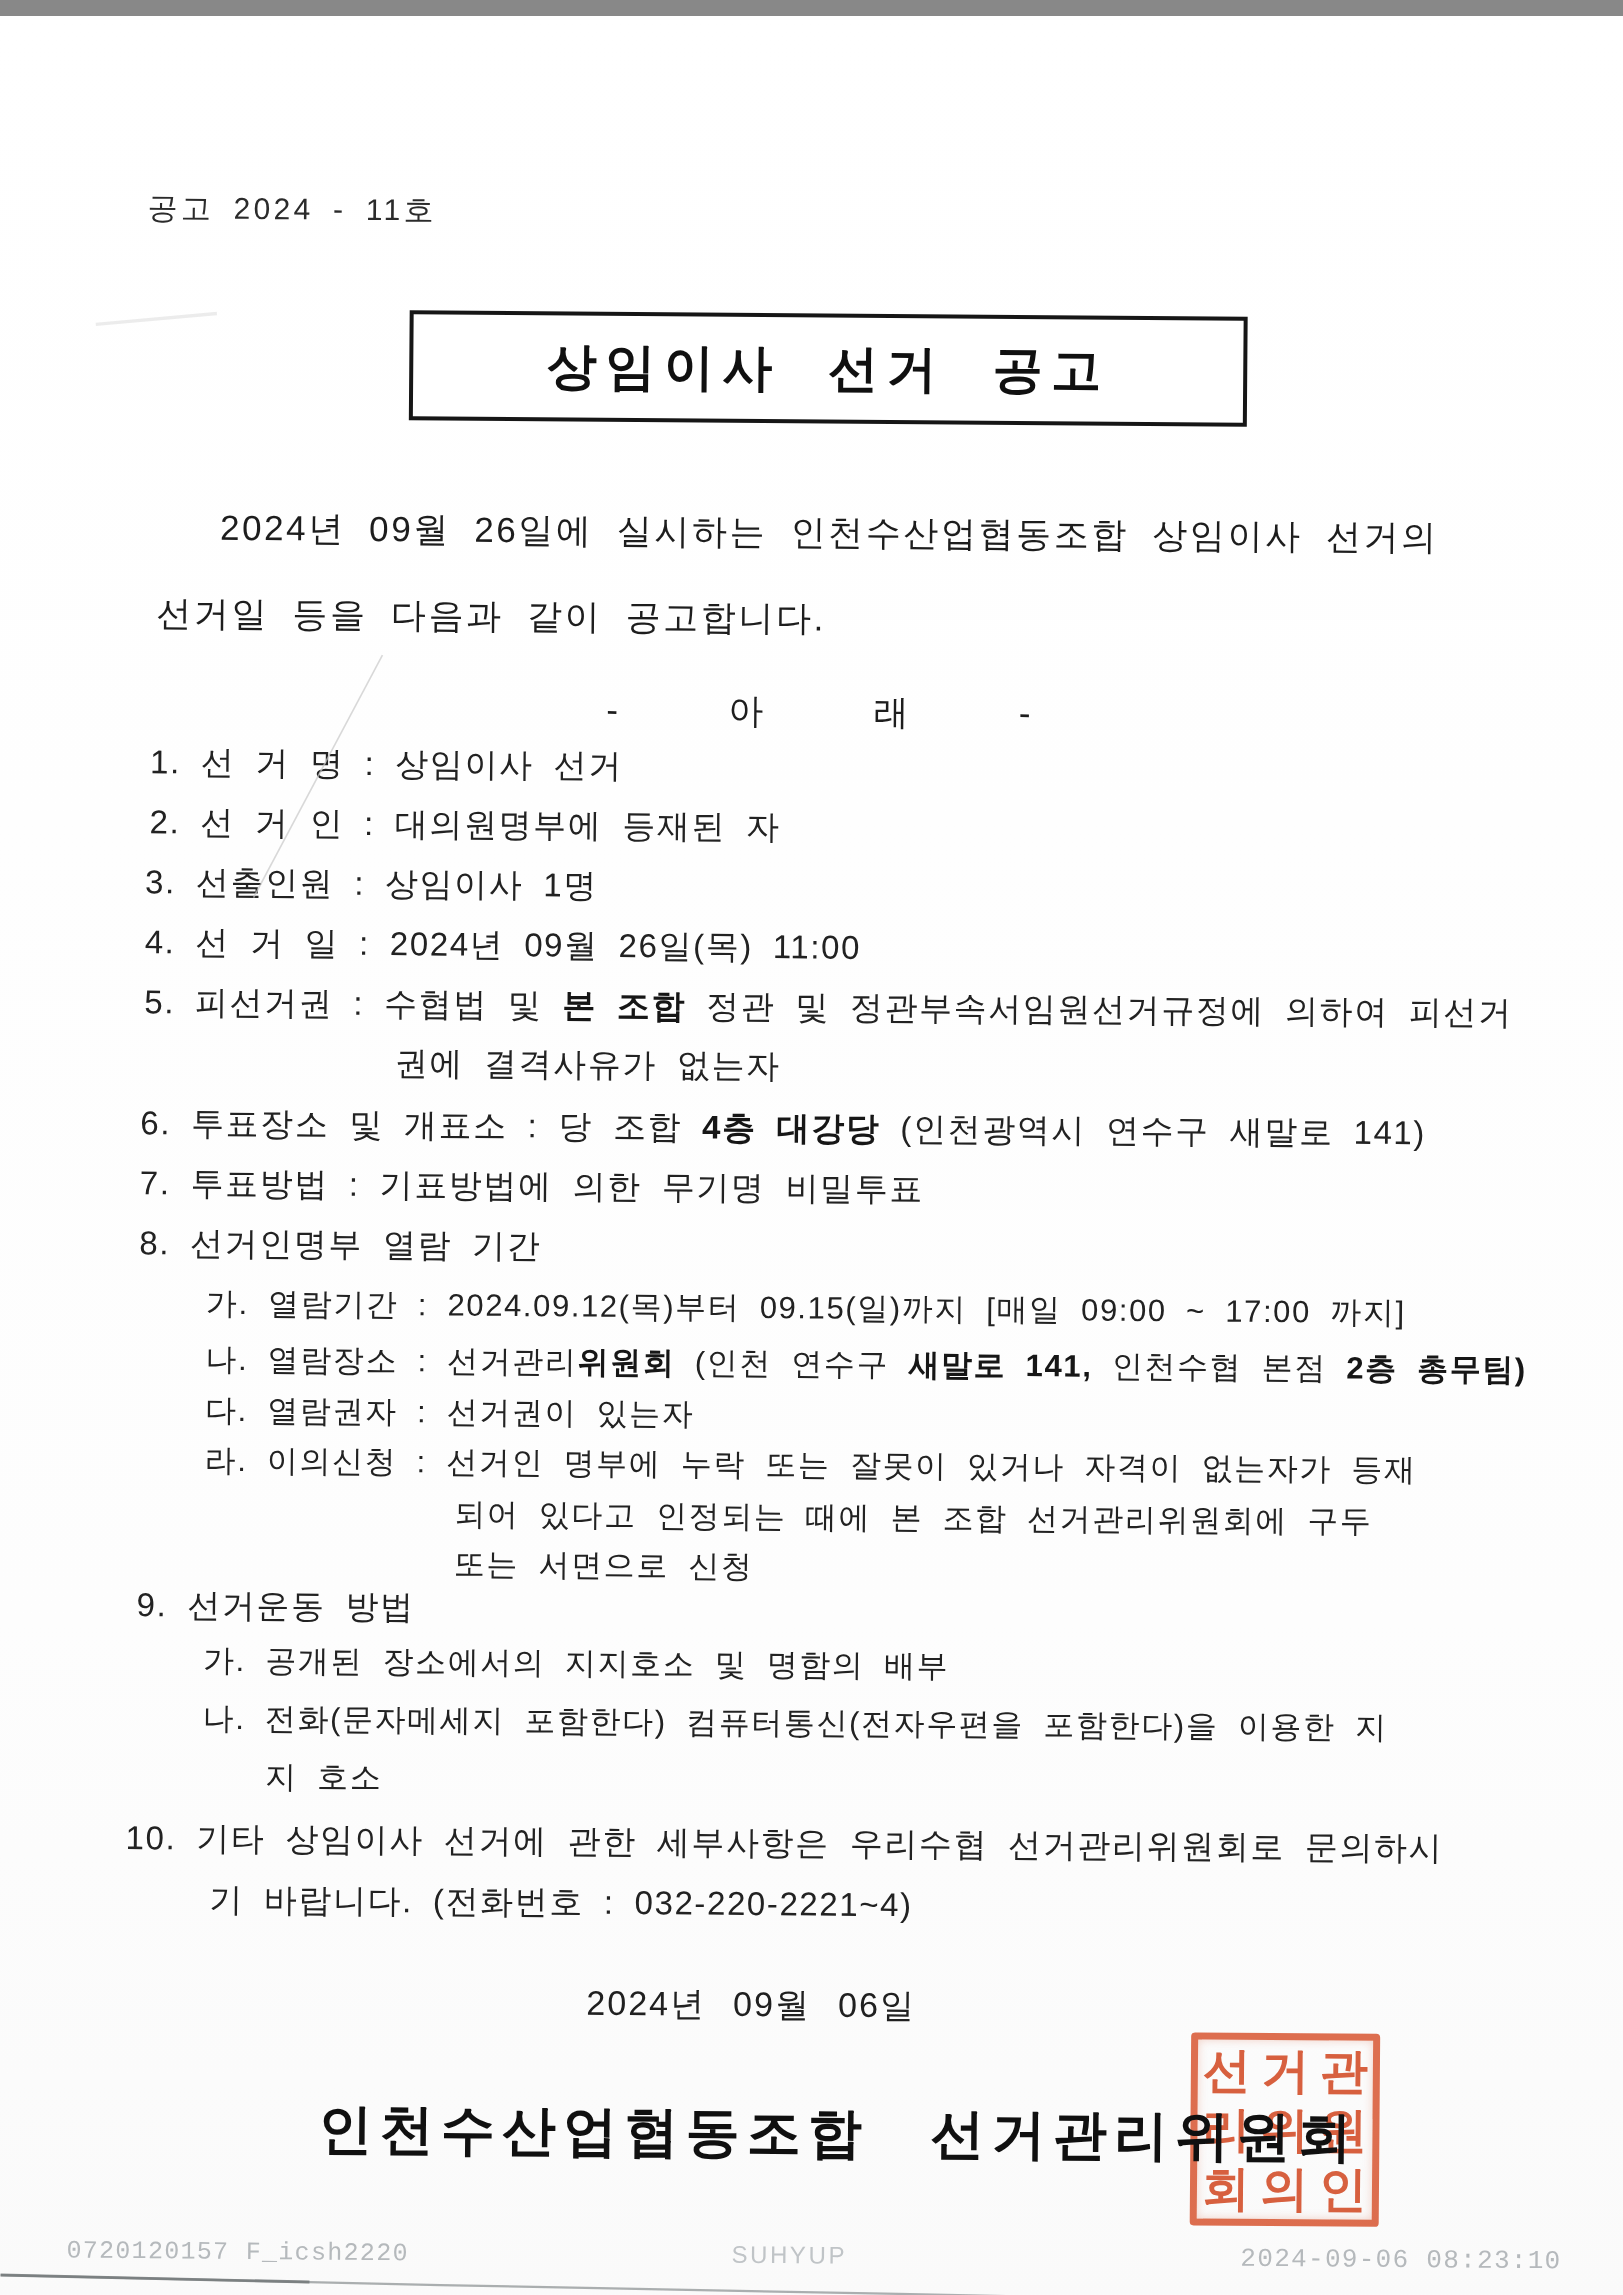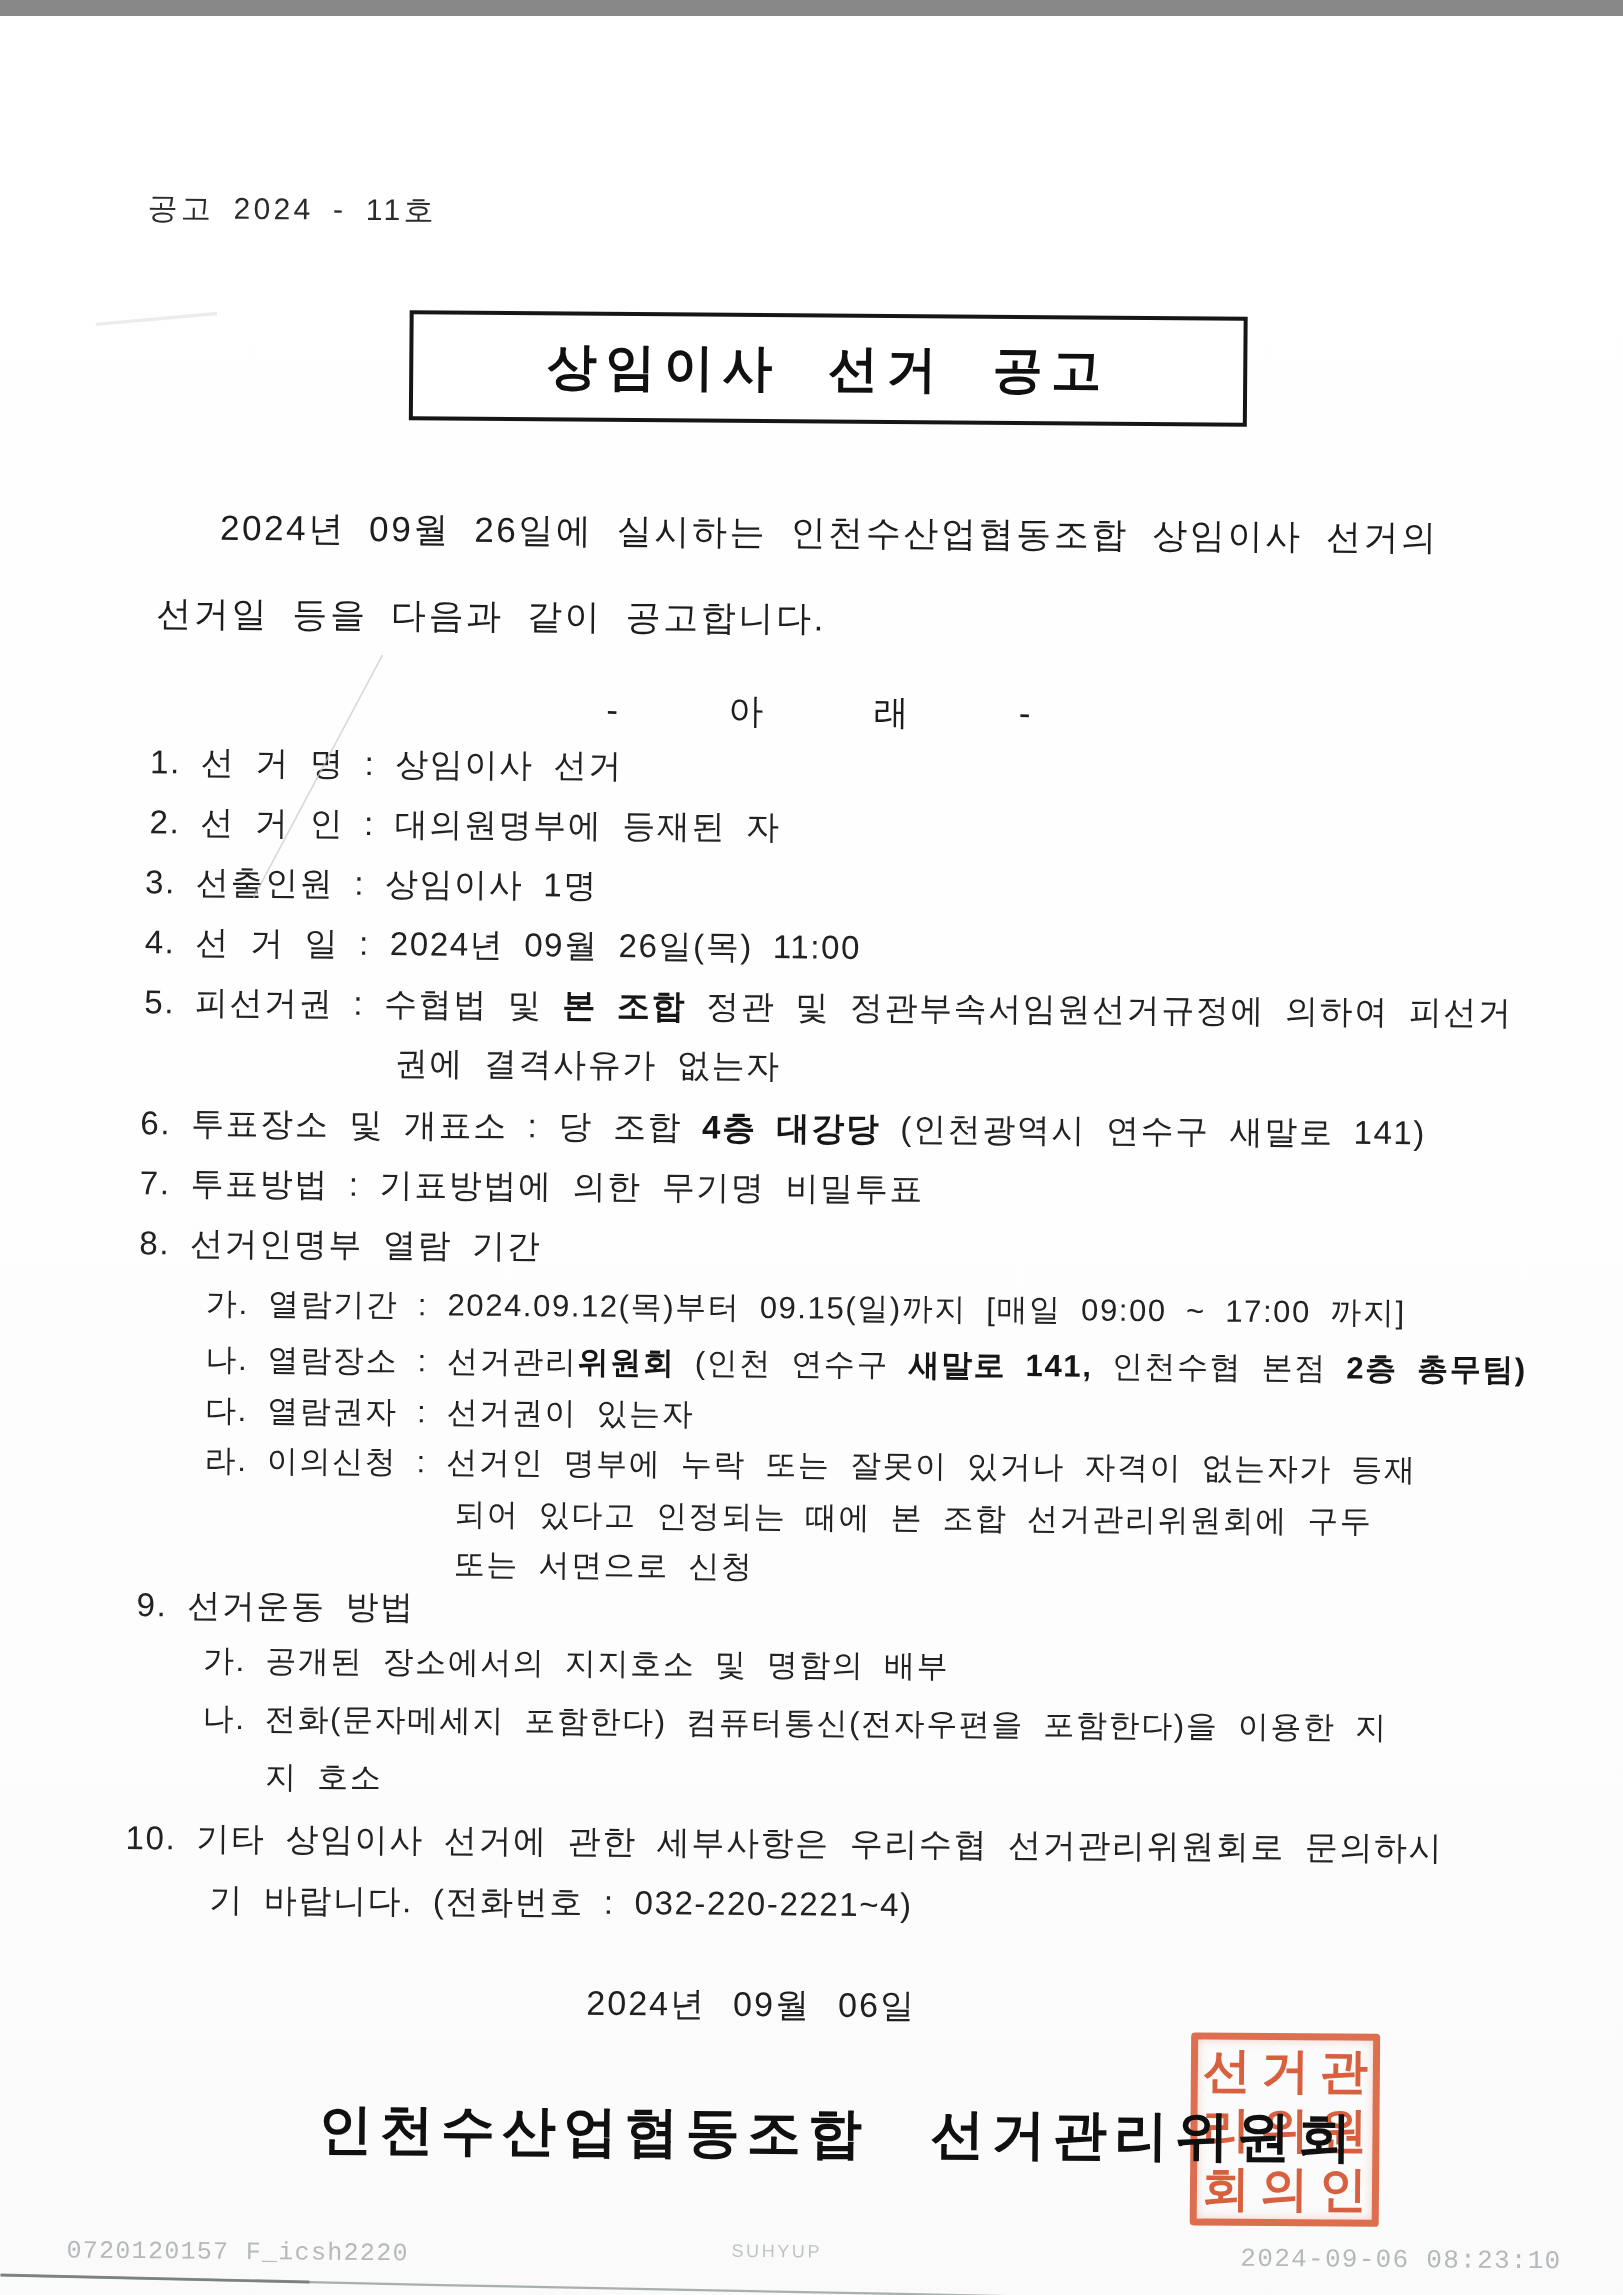--- a/index.html
+++ b/index.html
@@ -29,21 +29,21 @@
   .stamp{
     left:1207px;top:2007px;width:175px;height:179px;z-index:4;
     border:7.9px solid rgba(214,78,40,0.82);border-radius:3.9px;
     display:flex;flex-direction:column;justify-content:center;align-items:center;
     box-shadow:inset 0 0 9.2px rgba(214,78,40,0.25);
   }
   .srow{font-size:48px;line-height:59px;font-weight:700;color:rgba(210,74,36,0.88);
         letter-spacing:10.5px;text-indent:10.5px;white-space:nowrap;}
   .f-gray{color:#b5b9bc;}
   .f-left{left:84px;top:2220px;font-size:25px;letter-spacing:1.3px;font-family:"Liberation Mono","DejaVu Sans Mono",monospace;}
-  .f-center{left:749px;top:2219px;font-size:18px;letter-spacing:2.6px;color:#c0c4c7;}
+  .f-center{left:749px;top:2219px;font-size:24px;letter-spacing:2.6px;color:#c0c4c7;}
   .f-right{left:1258px;top:2218px;font-size:26px;letter-spacing:1.3px;font-family:"Liberation Mono","DejaVu Sans Mono",monospace;}
   .artifacts{position:absolute;left:0;top:0;z-index:1;pointer-events:none;}
 </style>
 </head>
 <body>
 
 <div class="page">
   <div class="content">
 
     <svg class="artifacts" width="1623" height="2295" viewBox="0 0 2480 3507">

